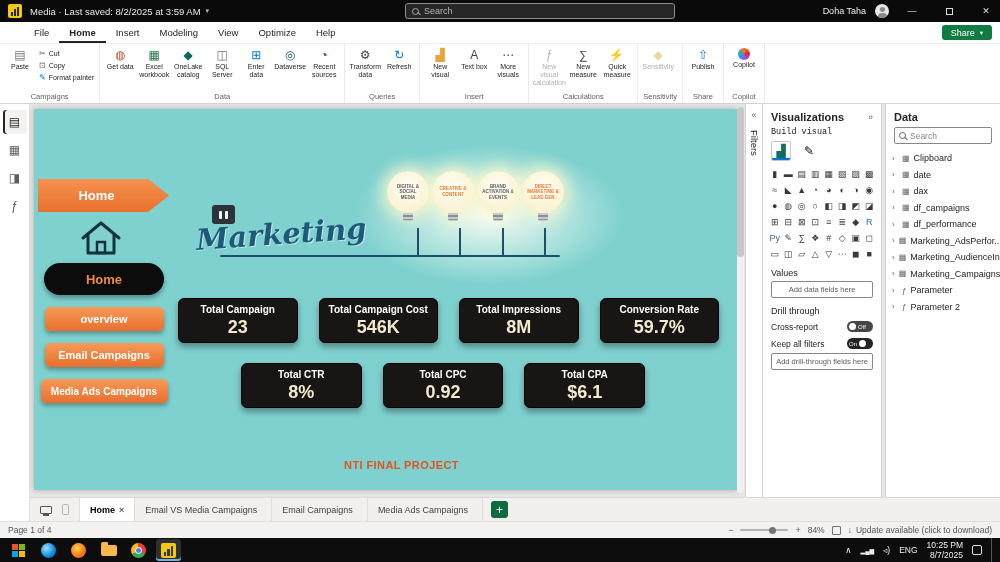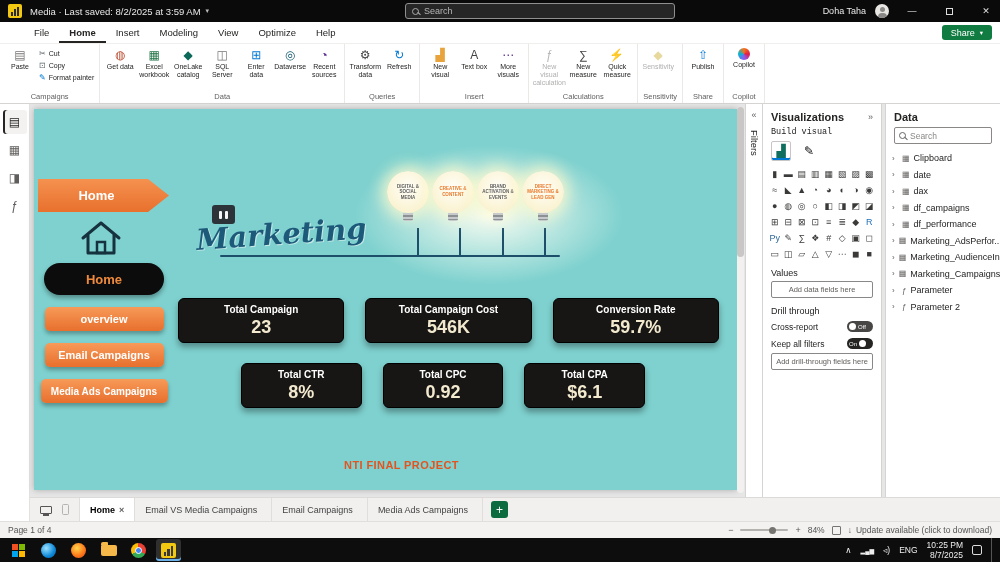--- a/index.html
+++ b/index.html
@@ -496,20 +496,24 @@
           <div class="kpi">
             <div class="kpi-title">Total Campaign</div>
             <div class="kpi-value">23</div>
           </div>
 
           <div class="kpi">
             <div class="kpi-title">Total Campaign Cost</div>
             <div class="kpi-value">546K</div>
           </div>
 
+          <div class="kpi">
+            <div class="kpi-title">Total Impressions</div>
+            <div class="kpi-value">8M</div>
+          </div>
 
           <div class="kpi">
             <div class="kpi-title">Conversion Rate</div>
             <div class="kpi-value">59.7%</div>
           </div>
 
       </div>
       <div class="kpirow row2">
 
           <div class="kpi">

